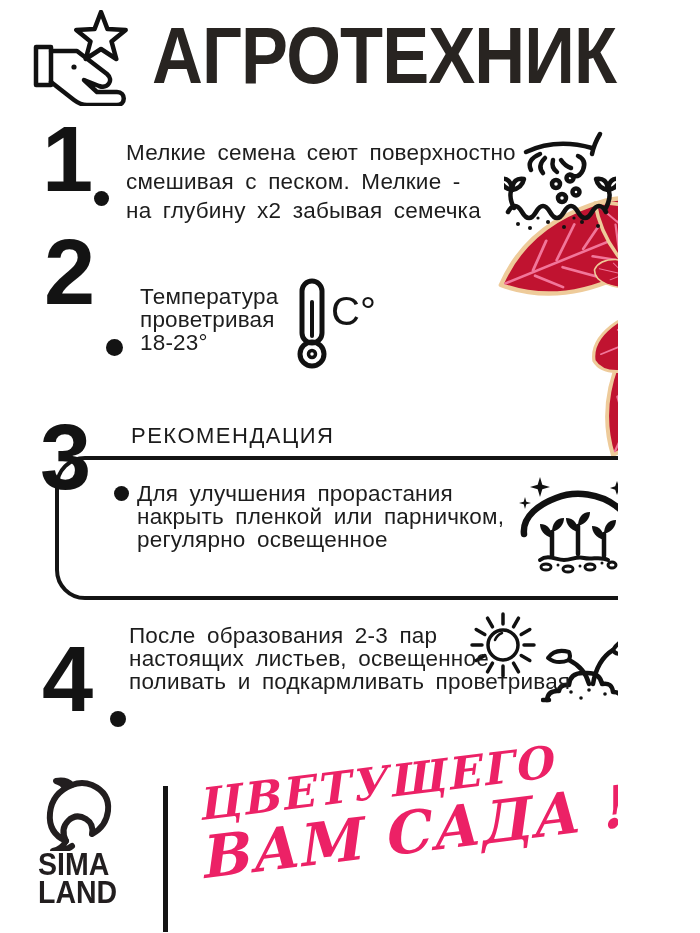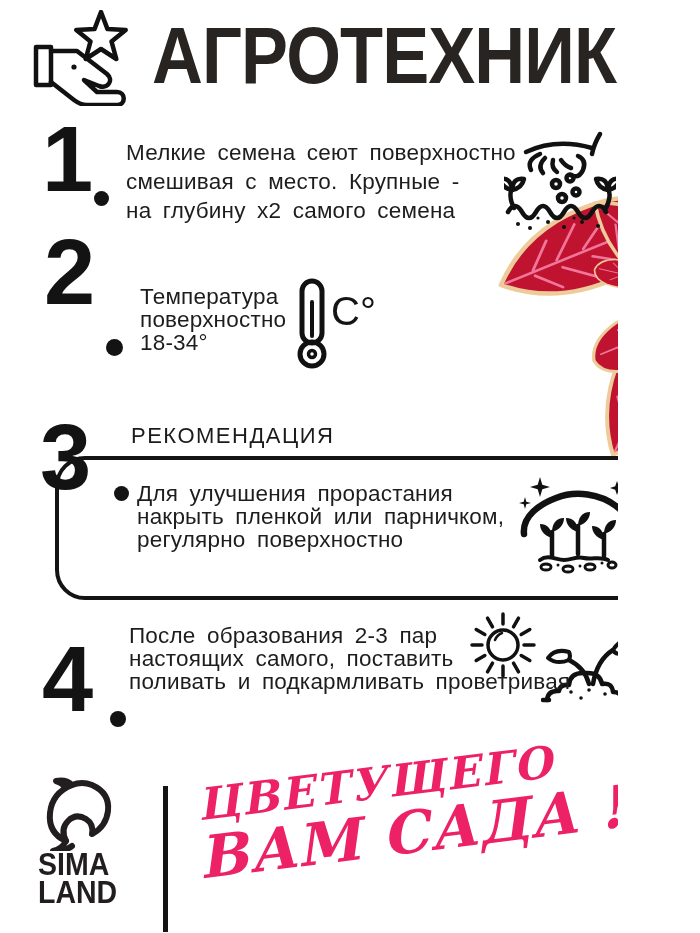--- a/index.html
+++ b/index.html
@@ -63,22 +63,22 @@
     <use href="#leaf" transform="translate(100,40) rotate(42) scale(1.35,1.15)"></use>
     <path d="M142 108 q14 -6 22 4 q6 10 -4 16 q-12 6 -20 -2 q-6 -10 2 -18 z" fill="#7c0d20"></path>
     <use href="#leaf" transform="translate(132,108) rotate(-30) scale(0.55,0.5)"></use>
     <use href="#leaf" transform="translate(158,118) rotate(195) scale(0.55,0.5)"></use>
   </svg>
 
   <div class="abs num" style="left:42px;top:113px">1</div>
   <div class="abs numdot" style="left:94px;top:191px;width:15px;height:15px"></div>
   <div class="abs txt lh29" style="left:126px;top:138px">
     <div>Мелкие семена сеют поверхностно</div>
-    <div>смешивая с место. Крупные -</div>
-    <div>на глубину х2 самого семена</div>
+    <div>смешивая с песком. Мелкие -</div>
+    <div>на глубину х2 забывая семечка</div>
   </div>
   <svg class="abs" style="left:504px;top:126px" width="112" height="106" viewBox="0 0 112 106">
     <g fill="none" stroke="#111" stroke-width="4.5" stroke-linecap="round" stroke-linejoin="round">
       <path d="M22 26 Q52 12 88 22"></path>
       <path d="M96 8 q-6 10 -8 20"></path>
       <path d="M36 28 q-14 6 -9 16"></path>
       <path d="M41 32 q-8 8 -2 15"></path>
       <path d="M49 34 q-2 8 4 12"></path>
       <path d="M57 34 q4 6 10 8"></path>
       <path d="M74 30 q9 4 5 14 q-4 9 -13 5"></path>
@@ -103,41 +103,41 @@
         <circle cx="94" cy="100" r="2"></circle>
       <circle cx="34" cy="92" r="1.6"></circle>
         <circle cx="70" cy="92" r="1.6"></circle>
     </g>
   </svg>
 
   <div class="abs num" style="left:44px;top:226px">2</div>
   <div class="abs numdot" style="left:106px;top:339px;width:17px;height:17px"></div>
   <div class="abs txt lh23" style="left:140px;top:285px">
     <div>Температура</div>
-    <div>поверхностно</div>
-    <div>18-34°</div>
+    <div>проветривая</div>
+    <div>18-23°</div>
   </div>
   <svg class="abs" style="left:292px;top:278px" width="42" height="92" viewBox="0 0 42 92">
     <g fill="none" stroke="#111" stroke-linecap="round">
       <rect x="10" y="3" width="20" height="62" rx="10" stroke-width="5"></rect>
       <path d="M20 24 V58" stroke-width="4"></path>
       <circle cx="20" cy="76" r="12" stroke-width="5"></circle>
       <circle cx="20" cy="76" r="3.5" stroke-width="3.5"></circle>
     </g>
   </svg>
   <div class="abs unit" style="left:331px;top:291px">С°</div>
 
   <div class="abs recbox" style="left:55px;top:456px;width:588px;height:136px"></div>
   <div class="abs num" style="left:40px;top:411px">3</div>
   <div class="abs numdot" style="left:114px;top:486px;width:15px;height:15px"></div>
   <div class="abs heading" style="left:131px;top:423px">РЕКОМЕНДАЦИЯ</div>
   <div class="abs txt lh23" style="left:137px;top:482px">
     <div>Для улучшения прорастания</div>
     <div>накрыть пленкой или парничком,</div>
-    <div>регулярно поверхностно</div>
+    <div>регулярно освещенное</div>
   </div>
   <svg class="abs" style="left:512px;top:470px" width="128" height="106" viewBox="0 0 128 106">
     <g fill="none" stroke="#111" stroke-linecap="round" stroke-linejoin="round">
       <path d="M12 64 C10 46 28 34 44 28 C64 20 88 24 104 36 C114 43 118 52 117 62" stroke-width="6.5"></path>
       <path d="M40 86 V62 M66 84 V56 M92 86 V64" stroke-width="4.5"></path>
       <path d="M28 90 C36 84 44 90 52 90 C60 90 64 86 72 88 C80 90 88 86 96 90" stroke-width="4"></path>
       <ellipse cx="34" cy="97" rx="5" ry="3" stroke-width="3"></ellipse>
       <ellipse cx="56" cy="99" rx="5" ry="3" stroke-width="3"></ellipse>
       <ellipse cx="78" cy="97" rx="5" ry="3" stroke-width="3"></ellipse>
       <ellipse cx="100" cy="95" rx="4" ry="3" stroke-width="3"></ellipse>
@@ -190,21 +190,21 @@
       <circle cx="30" cy="62" r="1.8"></circle>
         <circle cx="48" cy="60" r="1.8"></circle>
       <circle cx="64" cy="64" r="1.8"></circle>
         <circle cx="40" cy="68" r="1.8"></circle>
     </g>
   </svg>
   <div class="abs num" style="left:42px;top:633px">4</div>
   <div class="abs numdot" style="left:110px;top:711px;width:16px;height:16px"></div>
   <div class="abs txt lh23" style="left:129px;top:624px">
     <div>После образования 2-3 пар</div>
-    <div>настоящих самого, поставить</div>
+    <div>настоящих листьев, освещенное</div>
     <div>поливать и подкармливать проветривая</div>
   </div>
 
   <svg class="abs" style="left:38px;top:777px" width="88" height="74" viewBox="0 0 88 74">
     <g fill="none" stroke="#221e1f" stroke-width="6" stroke-linecap="round" stroke-linejoin="round">
       <path d="M34 8 Q14 16 12 36 Q10 56 28 64 Q22 52 30 44 Q38 36 48 42 Q56 47 54 57 Q68 50 70 34 Q72 16 54 8 Q44 4 34 8 Z"></path>
       <path d="M34 8 Q28 2 18 4 Q25 6 27 11"></path>
       <path d="M28 64 Q24 72 15 74 Q26 75 34 69"></path>
     </g>
   </svg>

